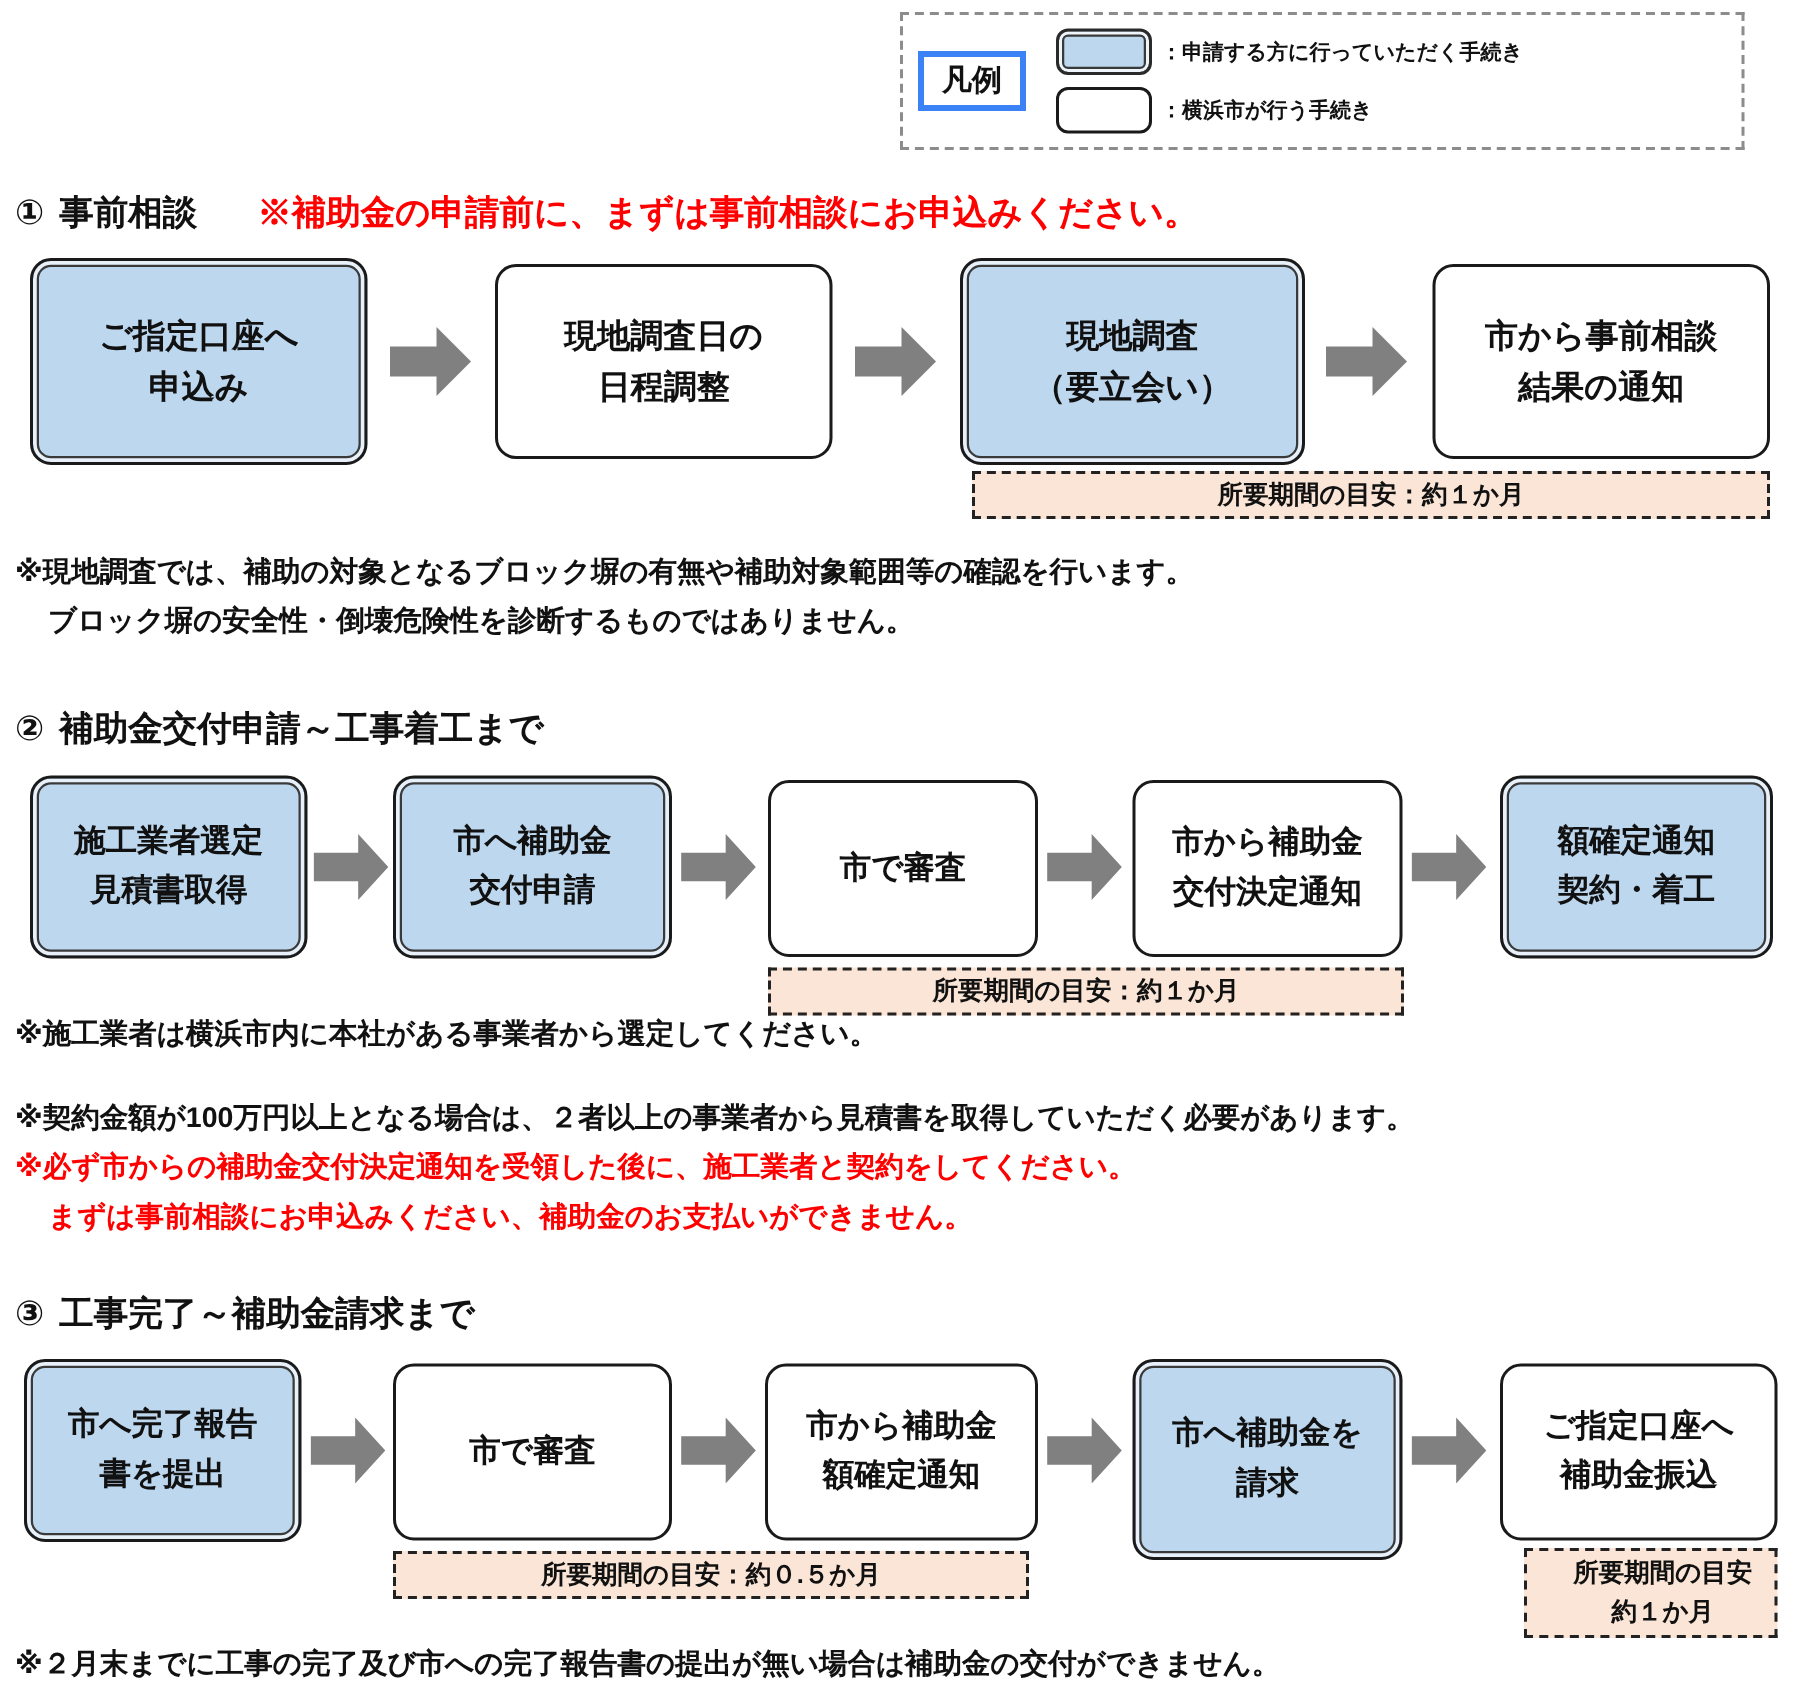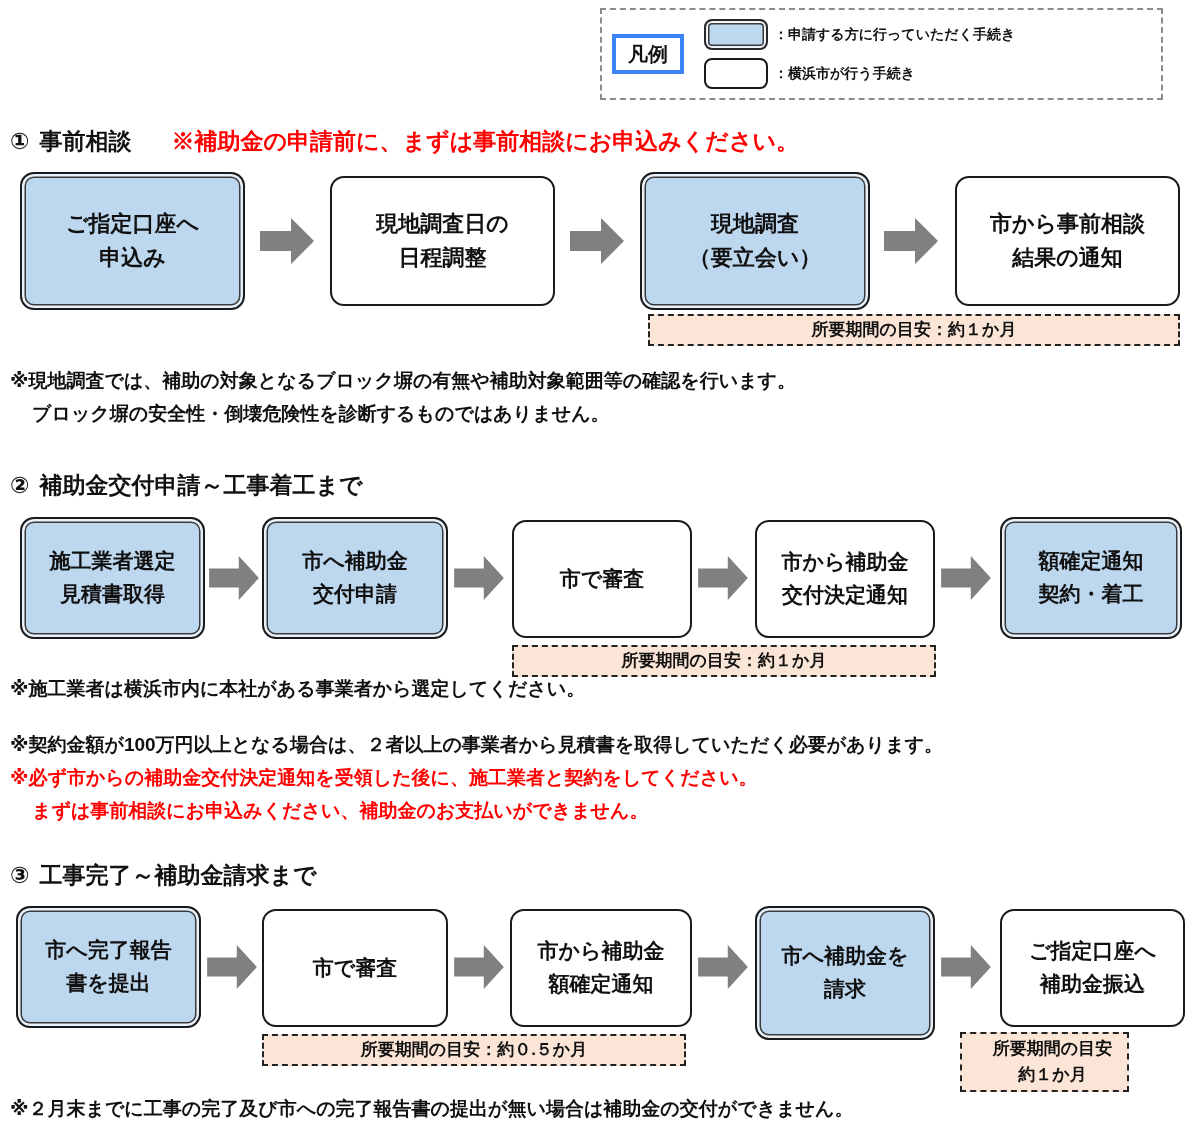--- a/index.html
+++ b/index.html
@@ -169,19 +169,19 @@
     <div class="step applicant" style="left:755px;top:906px;width:180px;height:134px;">市へ補助金を
 請求</div>
     <div class="arrow" style="left:941px;top:945px;">
         <svg width="50" height="44" viewBox="0 0 52 46">
           <path d="M0 13 H31 V0 L52 23 L31 46 V33 H0 Z" fill="#808080"></path>
         </svg>
       </div>
     <div class="step city" style="left:1000px;top:909px;width:185px;height:118px;">ご指定口座へ
 補助金振込</div>
     <div class="band" style="left:262px;top:1034px;width:424px;height:32px;">所要期間の目安：約０.５か月</div>
-    <div class="band" style="left:960px;top:1032px;width:169px;height:60px;padding-left:16px;">所要期間の目安
+    <div class="band" style="left:1016px;top:1032px;width:169px;height:60px;padding-left:16px;">所要期間の目安
 約１か月</div>
   </div>
 
   <div class="note" style="left:10px;top:1096px;">※２月末までに工事の完了及び市への完了報告書の提出が無い場合は補助金の交付ができません。</div>
 
 </div>
 
 </body></html>

